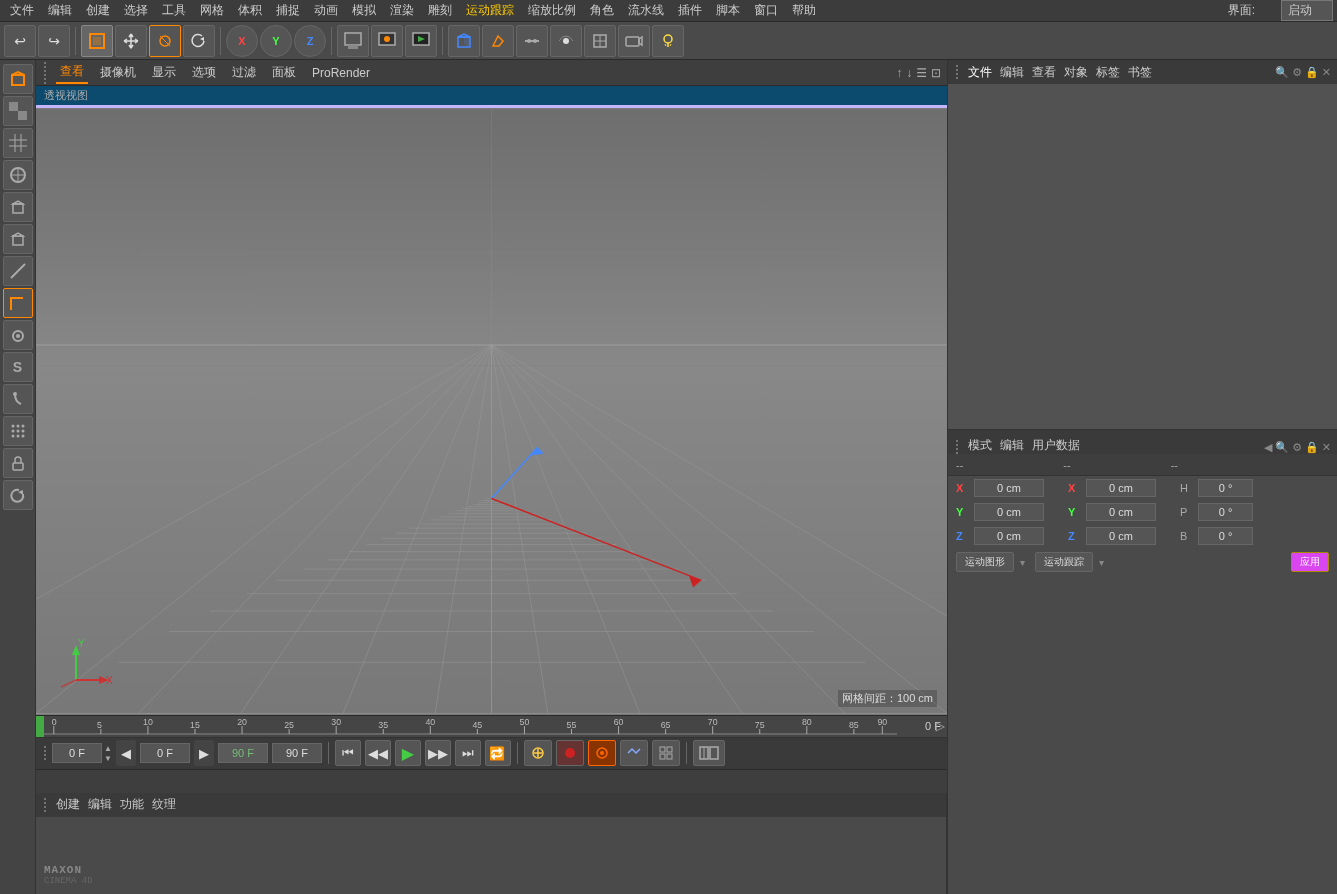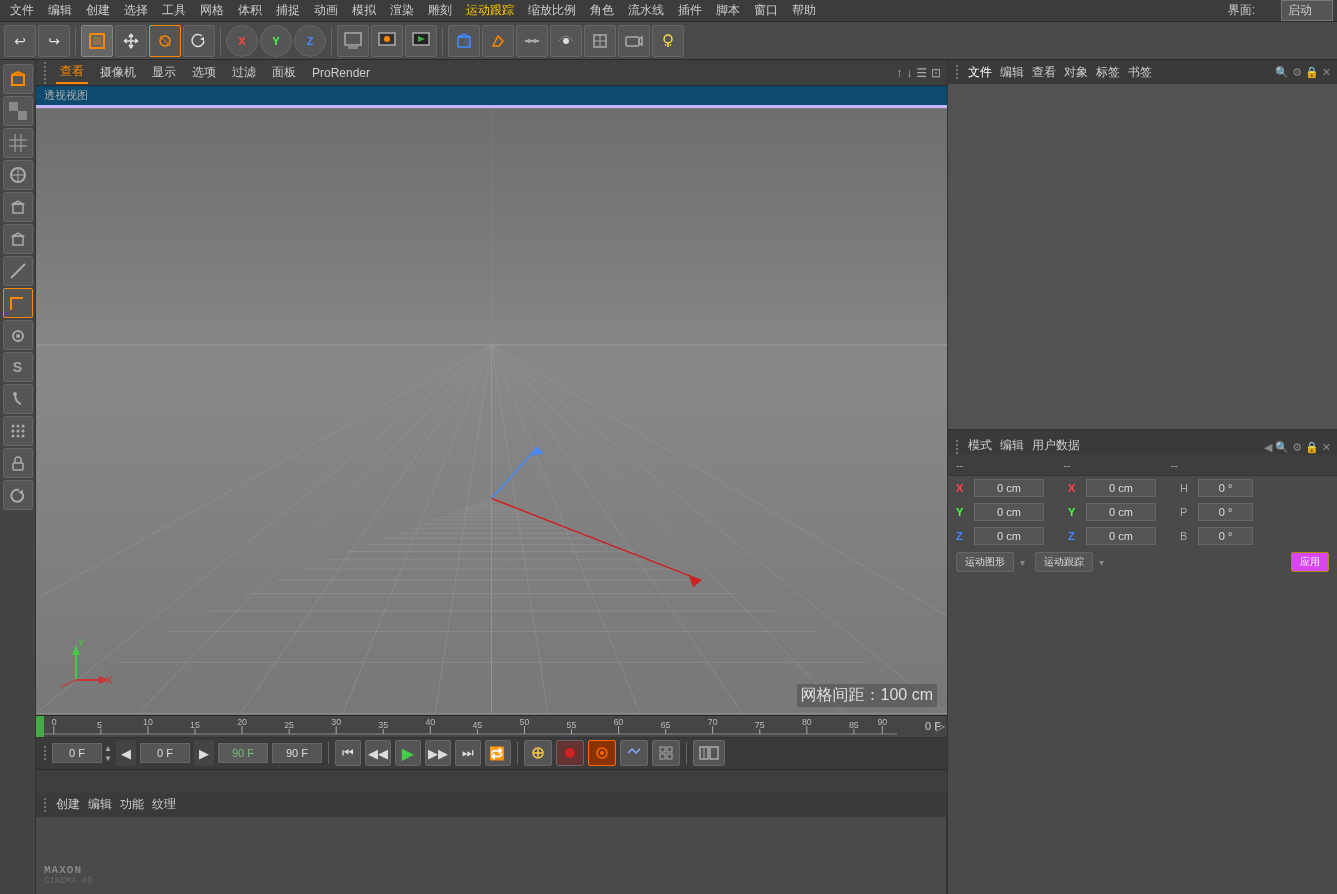--- a/index.html
+++ b/index.html
@@ -145,21 +145,21 @@
     #viewport {
       flex: 1;
       background: #787878;
       position: relative;
       overflow: hidden;
     }
     #grid-label {
       position: absolute;
       bottom: 8px;
       right: 10px;
-      font-size: 16px;
+      font-size: 11px;
       color: #ddd;
       background: rgba(0,0,0,0.2);
       padding: 1px 4px;
     }
     #axis-indicator {
       position: absolute;
       bottom: 30px;
       left: 20px;
       width: 50px;
       height: 50px;

